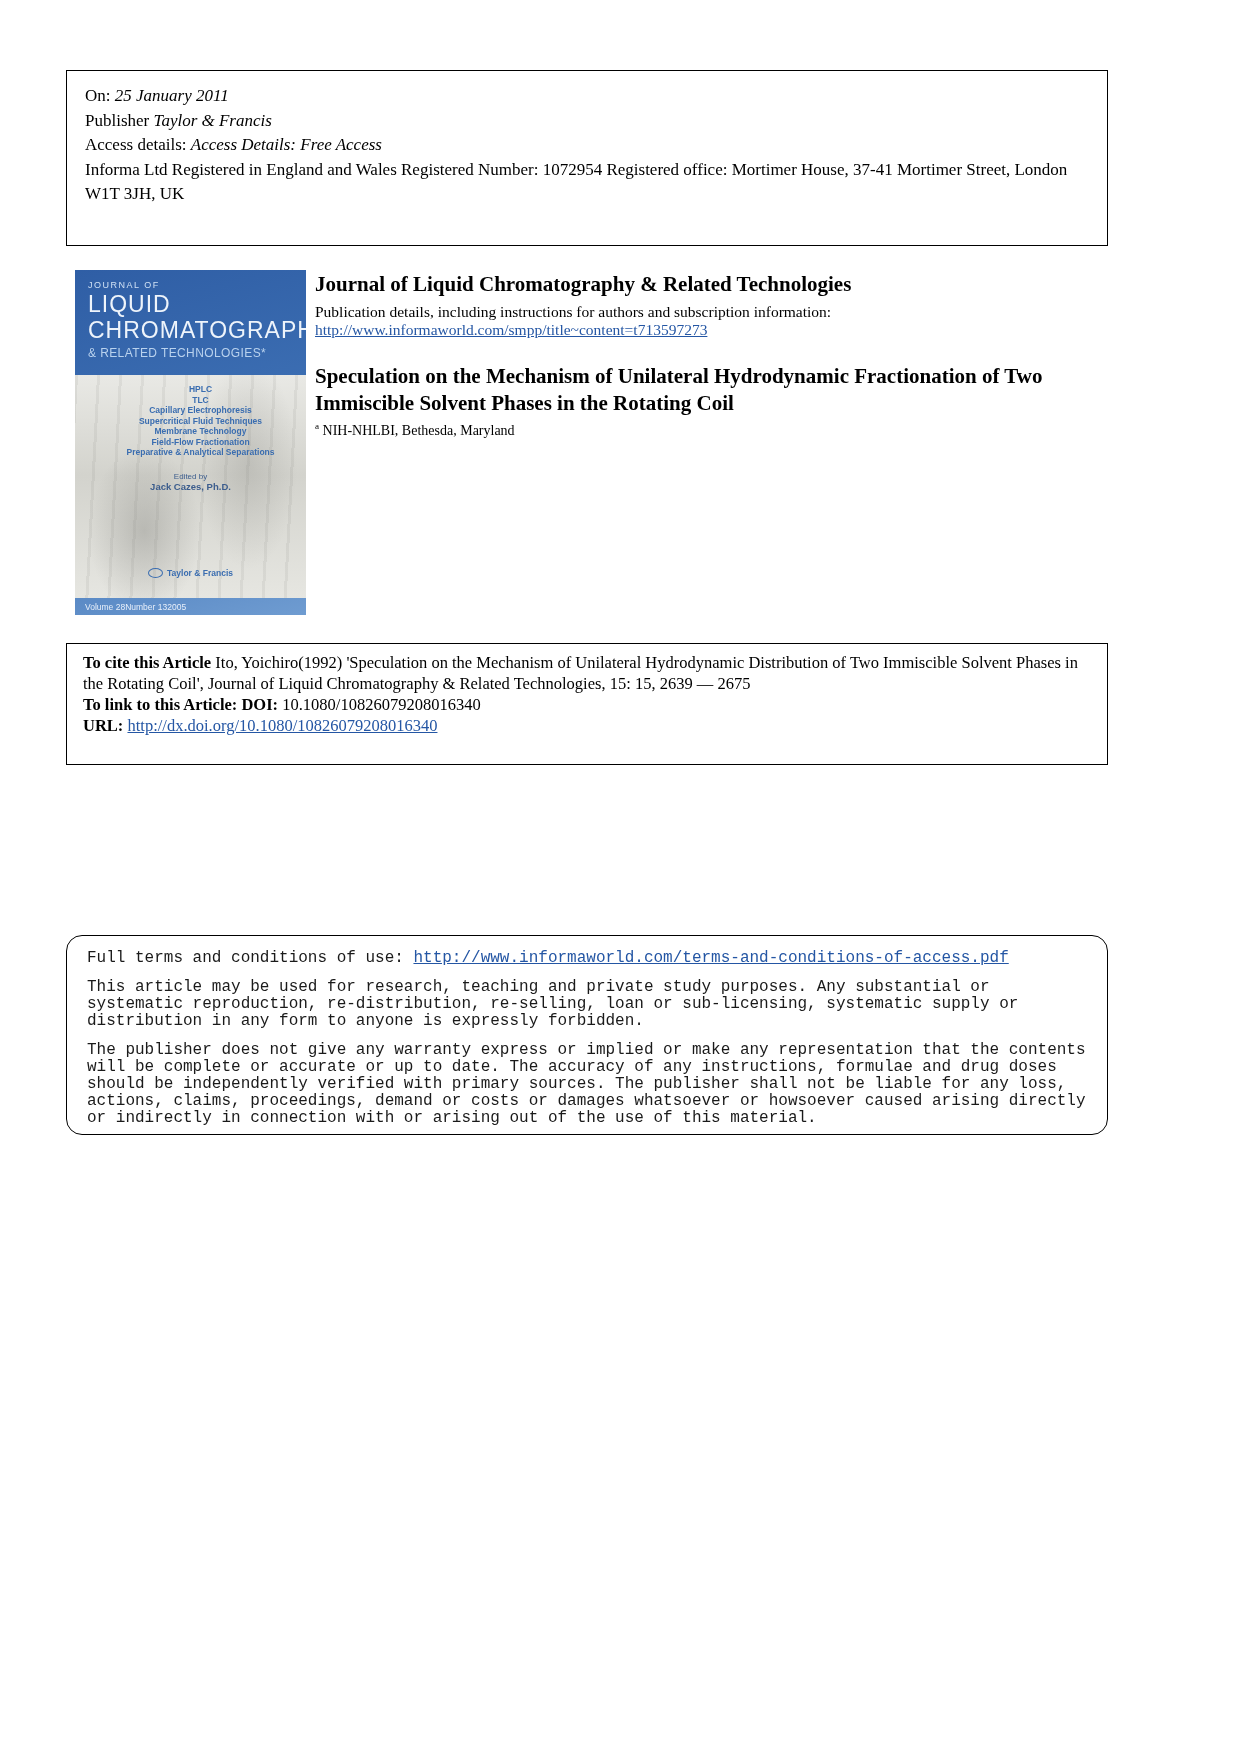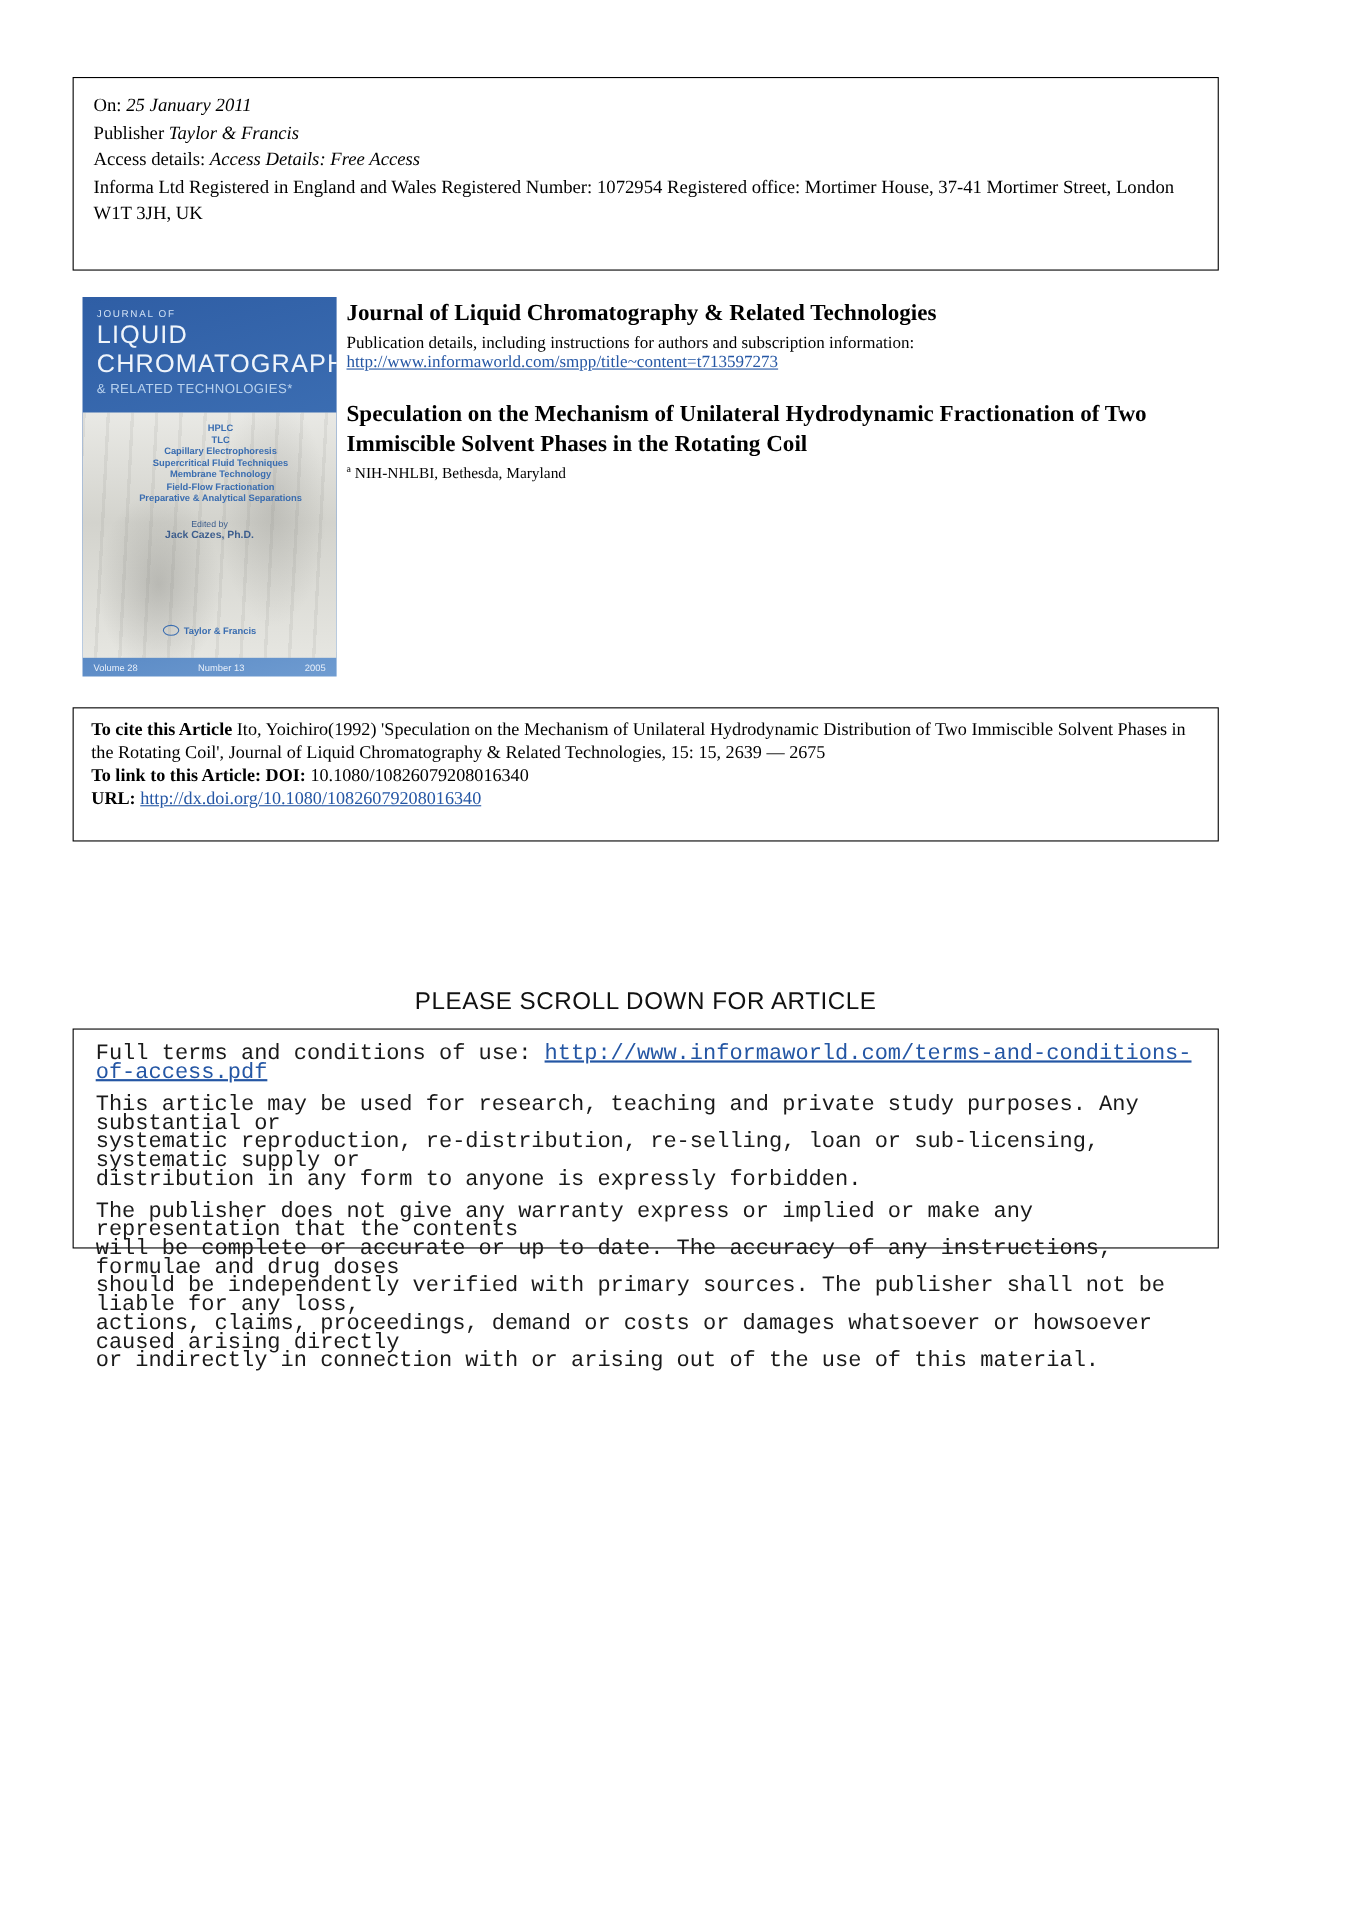--- a/index.html
+++ b/index.html
@@ -36,21 +36,21 @@
   }
   .cover-topics { padding-top:9px; font-size:8.5px; line-height:10.5px; font-weight:700; color:#3a6db0;padding-left:20px; }
   .cover-edited { margin-top:14px; color:#3c5d8d; }
   .cover-edited .edited-by { font-size:8px; }
   .cover-edited .editor { font-size:9.5px; font-weight:700; }
   .cover-logo { position:absolute; left:0; right:0; bottom:20px; display:flex; align-items:center; justify-content:center; gap:4px; }
   .logo-mark { display:inline-block; width:15px; height:10px; border:1.5px solid #3a6db0; border-radius:50%; }
   .logo-text { font-size:8.5px; font-weight:700; color:#3a6db0; }
   .cover-footer {
     position:absolute; left:0; right:0; bottom:0; height:17px;
-    display:flex; align-items:center; justify-content:space-between; padding:0 10px;
+    display:flex; align-items:center; padding:0 10px;
     font-size:8.5px; color:#e7effa;
   }
 
   
   .rightcol { position:absolute; left:315px; top:272px; width:730px; }
   .journal-title { font-size:21px; font-weight:700; }
   .pub-details { margin-top:6px; font-size:15.5px; }
   .pub-url { font-size:15.5px; }
   .article-title { margin-top:24px; font-size:21px; font-weight:700; line-height:27px; }
   .author-line { margin-top:9px; font-size:16.5px; }
@@ -63,21 +63,21 @@
 
   
   .scroll-notice {
     position:absolute; left:66px; top:897px; width:1042px; text-align:center;
     font-family:"Liberation Sans", sans-serif; font-size:22px; letter-spacing:0.5px; color:#111;
   }
 
   
   .termsbox {
     left:66px; top:935px; width:1042px; height:200px; padding:14px 20px;
-    font-family:"Liberation Mono", monospace; font-size:20px; line-height:17px; color:#1a1a1a;
+    font-family:"Liberation Mono", monospace; font-size:16px; line-height:17px; color:#1a1a1a;border-radius:16px;
   }
   .termsbox p { margin:0 0 12px 0; white-space:pre-wrap; }
   .termsbox p:last-child { margin-bottom:0; }
 </style>
 </head>
 <body>
 
 <div class="page">
 
   <div class="box topbox">
@@ -125,21 +125,20 @@
     <div class="article-title">Speculation on the Mechanism of Unilateral Hydrodynamic Fractionation of Two Immiscible Solvent Phases in the Rotating Coil</div>
     <div class="affil-line"><sup>a</sup><span> NIH-NHLBI, Bethesda, Maryland</span></div>
   </div>
 
   <div class="box citebox">
     <div><span class="b">To cite this Article</span><span> Ito, Yoichiro(1992) 'Speculation on the Mechanism of Unilateral Hydrodynamic Distribution of Two Immiscible Solvent Phases in the Rotating Coil', Journal of Liquid Chromatography &amp; Related Technologies, 15: 15, 2639 — 2675</span></div>
     <div><span class="b">To link to this Article: DOI: </span><span>10.1080/10826079208016340</span></div>
     <div><span class="b">URL: </span><a class="link">http://dx.doi.org/10.1080/10826079208016340</a></div>
   </div>
 
-  <div class="scroll-notice">PLEASE SCROLL DOWN FOR ARTICLE</div>
 
   <div class="box termsbox">
     <p><span>Full terms and conditions of use: </span><a class="link">http://www.informaworld.com/terms-and-conditions-of-access.pdf</a></p>
     <p>This article may be used for research, teaching and private study purposes. Any substantial or
 systematic reproduction, re-distribution, re-selling, loan or sub-licensing, systematic supply or
 distribution in any form to anyone is expressly forbidden.</p>
     <p>The publisher does not give any warranty express or implied or make any representation that the contents
 will be complete or accurate or up to date. The accuracy of any instructions, formulae and drug doses
 should be independently verified with primary sources. The publisher shall not be liable for any loss,
 actions, claims, proceedings, demand or costs or damages whatsoever or howsoever caused arising directly

